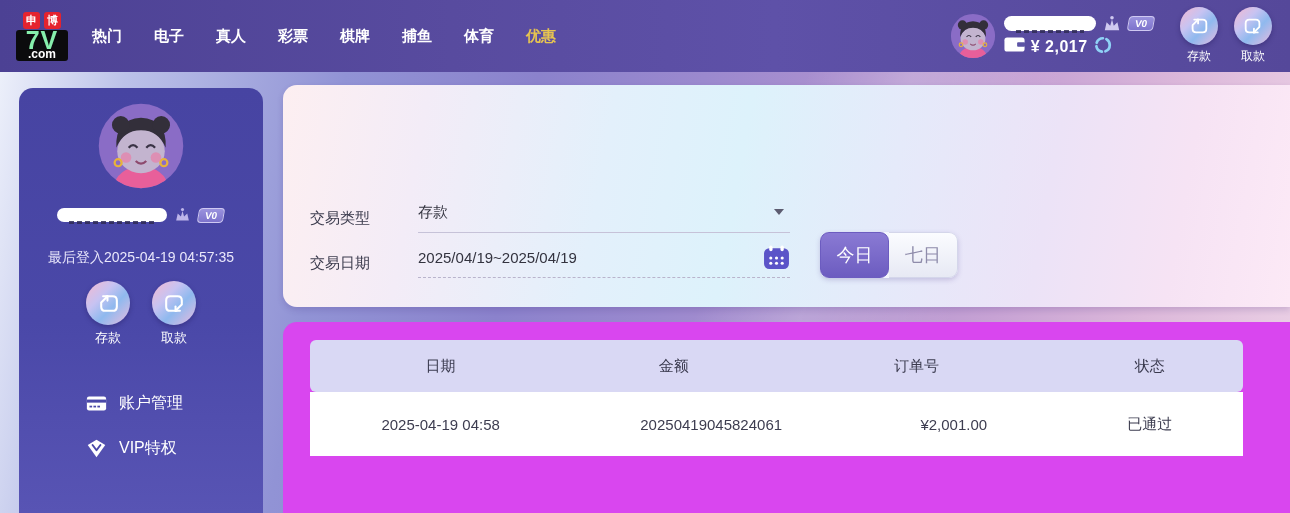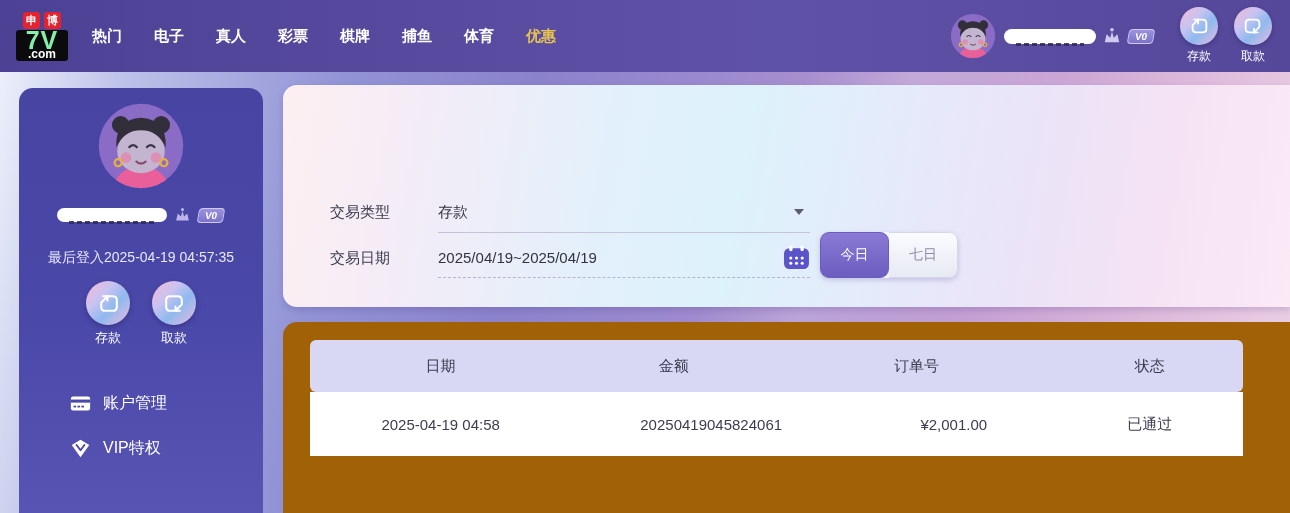--- a/index.html
+++ b/index.html
@@ -64,64 +64,64 @@
   }
   .sb-avatar{ width:88px; height:88px; border-radius:50%; overflow:hidden; margin:14px auto 0; }
   .sb-avatar svg{ width:100%; height:100%; display:block; }
   .sb-name-row{ display:flex; align-items:center; justify-content:center; gap:6px; margin-top:17px; }
   .sb-pill{ width:110px; height:14px; }
   .sb-last-login{ text-align:center; font-size:14px; color:#e9e7fb; margin-top:26px; }
   .sb-actions{ display:flex; justify-content:center; gap:22px; margin-top:14px; }
   .sb-actions .circle-icon{ width:44px; height:44px; }
   .sb-actions .circle-icon svg{ width:25px; height:25px; }
   .sb-actions .circle-label{ font-size:13px; margin-top:4px; }
-  .sb-menu{ margin-top:34px; }
+  .sb-menu{ margin-top:34px;margin-left:16px; }
   .menu-item{ display:flex; align-items:center; gap:12px; padding:12px 0 12px 51px; cursor:pointer; }
   .menu-item .mi-icon{ width:21px; height:21px; display:flex; }
   .menu-item .mi-icon svg{ width:21px; height:21px; }
   .menu-item .mi-label{ font-size:16px; color:#fff; }
 
   
   .filter-panel{
     position:absolute; left:283px; top:85px; width:1007px; height:222px; z-index:2;
     border-radius:14px 0 0 14px;
     background:linear-gradient(100deg,#fdeff1 0%,#f3ecf7 14%,#e3f0fb 32%,#ddf2fb 45%,#e5eafa 60%,#ece3f7 75%,#f6e3f4 88%,#fce9f6 100%);
     box-shadow:0 3px 6px rgba(60,40,120,.18);
   }
   .fp-title-row{ display:flex; align-items:baseline; gap:10px; padding:28px 0 0 27px; }
   .fp-title{ font-size:26px; font-weight:700; color:#3a2f63; }
   .fp-subtitle{ font-size:13.5px; color:#4a4072; }
 
-  .fp-row{ position:absolute; left:27px; display:flex; align-items:flex-start;margin-left:20px; }
+  .fp-row{ position:absolute; left:27px; display:flex; align-items:center; }
   .fp-row.type-row{ top:118px; }
   .fp-row.date-row{ top:164px; }
   .fp-label{ width:108px; font-size:15px; color:#3c3c4e; }
   .fp-field{ width:372px; position:relative; padding-bottom:10px; }
   .type-row .fp-field{ border-bottom:1px solid #c6c2d8; }
   .date-row .fp-field{ border-bottom:1px dashed #b9b4cc; }
   .fp-value{ font-size:15px; color:#33333f; }
   .caret-down{ position:absolute; right:6px; top:6px; width:0; height:0;
     border-left:5px solid transparent; border-right:5px solid transparent; border-top:6px solid #5c5c70; }
   .calendar-btn{ position:absolute; right:0; top:-4px; width:27px; height:25px; cursor:pointer; }
   .calendar-btn svg{ width:100%; height:100%; display:block; }
 
   .range-group{ position:absolute; left:537px; top:147px; display:flex;
     border-radius:9px; background:rgba(255,255,255,.55); padding:0;
     box-shadow:0 2px 5px rgba(90,70,150,.25); }
-  .range-btn{ width:69px; height:46px; font-size:14px; display:flex; align-items:center; justify-content:center;
+  .range-btn{ width:69px; height:46px; font-size:18px; display:flex; align-items:center; justify-content:center;
     background:linear-gradient(180deg,#fbfcff,#e7e9f4); color:#8f8cab; cursor:pointer;
     border:1px solid #d4d6ea; border-left:none; }
   .range-btn:first-child{ border-left:1px solid #d4d6ea; border-radius:9px 0 0 9px; }
   .range-btn:last-child{ border-radius:0 9px 9px 0; }
   .range-btn.active{ background:linear-gradient(180deg,#8a7ad4,#6c5cc0); color:#fff; border-color:#6c5cc0; border-radius:9px; }
 
   
   .table-panel{
     position:absolute; left:283px; top:322px; width:1007px; height:191px; z-index:2;
-    background:#a16207; border-radius:14px 0 0 0;
+    background:#d946ef; border-radius:14px 0 0 0;
   }
   .tbl{ position:absolute; left:27px; top:18px; width:933px; }
   .tbl-head{ display:flex; height:52px; background:#d9d8f4; border-radius:6px; align-items:center; }
   .tbl-row{ display:flex; height:64px; align-items:center; background:#fff; }
   .th,.td{ text-align:center; font-size:15px; }
   .th{ color:#3a3a4e; }
   .td{ color:#3d3d50; }
   .c1{ width:28%; } .c2{ width:30%; } .c3{ width:22%; } .c4{ width:20%; }
 </style>
 </head>
@@ -179,20 +179,34 @@
       <div class="user-row1">
         <span class="redact-pill"></span>
         <span class="crown">
           <svg width="22" height="18" viewBox="0 0 24 20">
             <circle cx="12" cy="3" r="2" fill="#cfc9f0"></circle>
             <path d="M4,17 L6,8 L10,12 L12,5 L14,12 L18,8 L20,17 Z" fill="#cfc9f0"></path>
           </svg>
         </span>
         <span class="vip-badge">V0</span>
       </div>
+      <div class="user-row2">
+        <span>
+          <svg width="21" height="15" viewBox="0 0 24 17">
+            <rect x="0.5" y="0.5" width="23" height="16" rx="3" fill="#ffffff"></rect>
+            <rect x="15" y="6" width="9" height="5" rx="1" fill="#5d55a5"></rect>
+          </svg>
+        </span>
+        <span class="balance">¥ 2,017</span>
+        <span>
+          <svg width="18" height="18" viewBox="0 0 20 20">
+            <circle cx="10" cy="10" r="7.5" fill="none" stroke="#8fd2f6" stroke-width="3" stroke-dasharray="9 4" stroke-linecap="round"></circle>
+          </svg>
+        </span>
+      </div>
     </div>
 
     <div class="hdr-actions">
       <div class="circle-action">
         <div class="circle-icon">
           <svg viewBox="0 0 24 24" fill="none" stroke="#ffffff" stroke-width="2" stroke-linecap="round" stroke-linejoin="round">
             <path d="M10,5 H16 Q20,5 20,9 V15 Q20,19 16,19 H9 Q5,19 5,15 V12"></path>
             <path d="M5,11 L11,5"></path>
               <path d="M11,5 H6.8"></path>
               <path d="M11,5 V9.2"></path>

